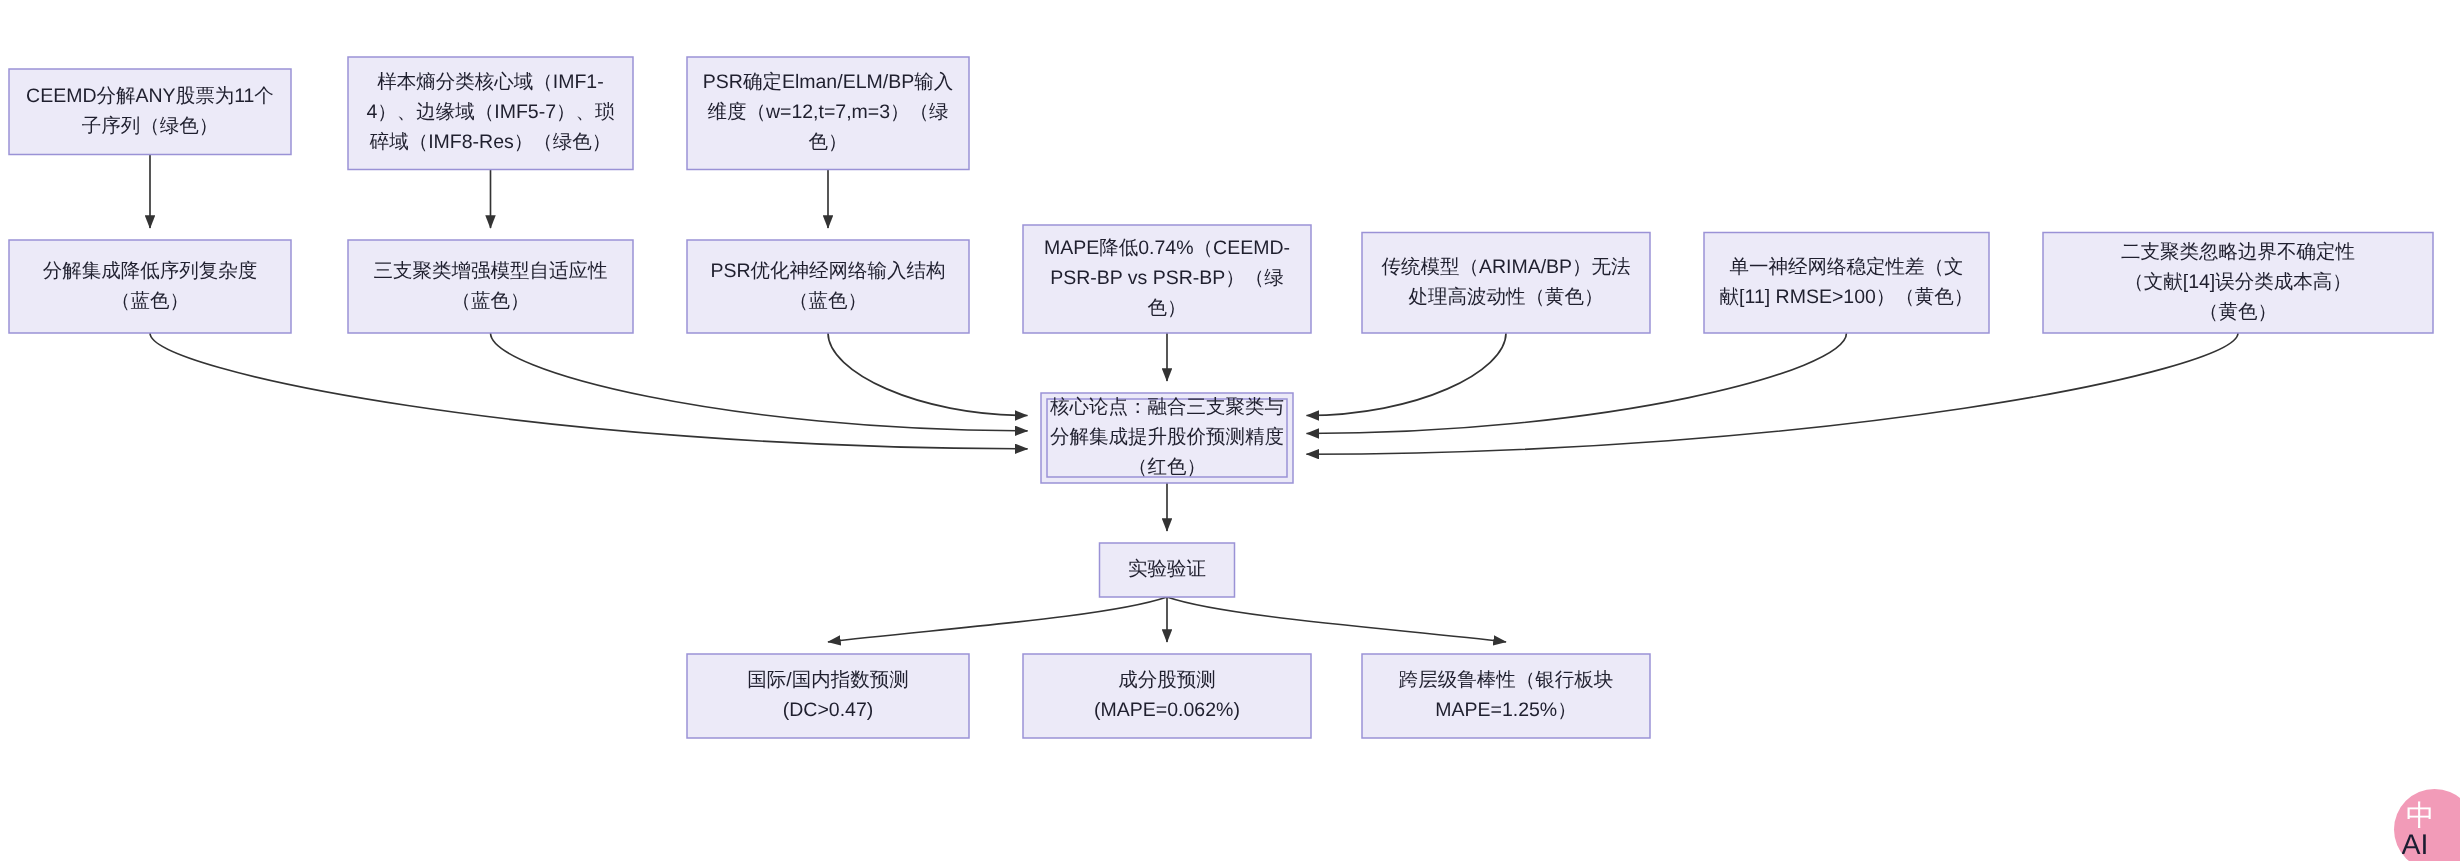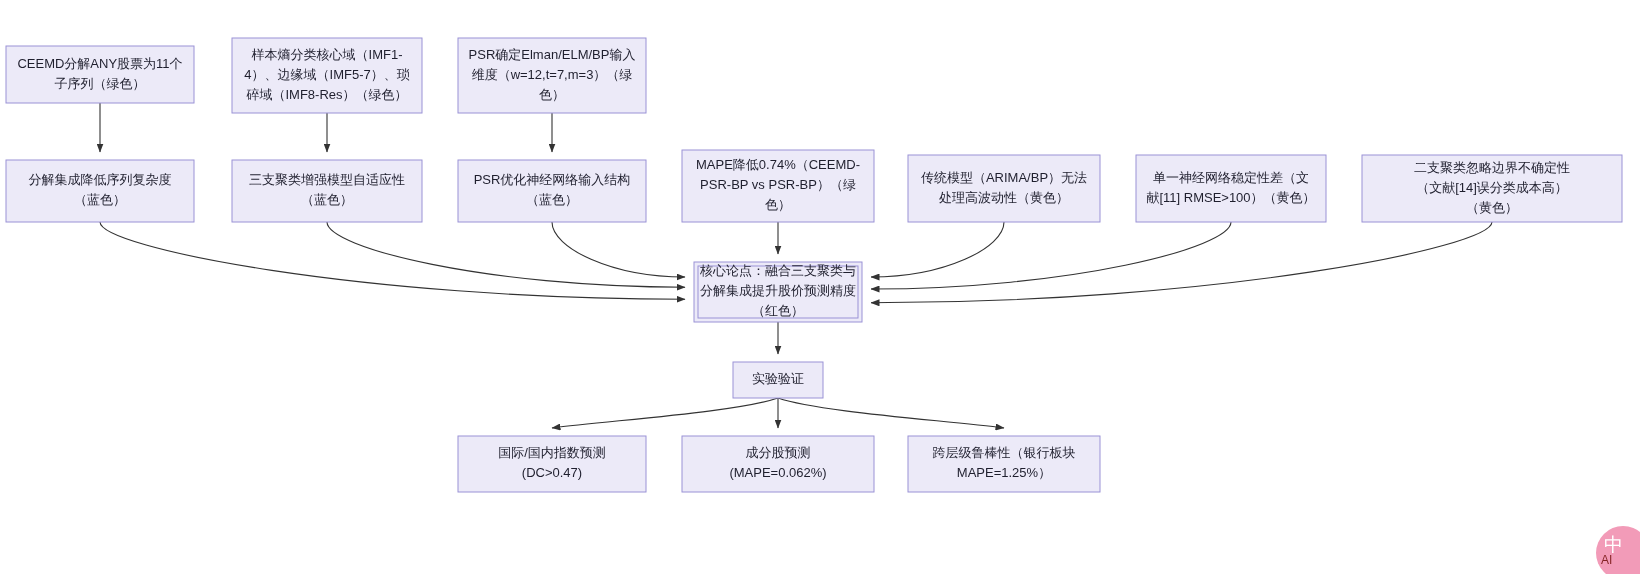--- a/index.html
+++ b/index.html
@@ -62,22 +62,22 @@
     color: #ffffff;
     font-size: 19px;
     font-family: "DejaVu Sans", sans-serif;
     line-height: 1;
     letter-spacing: 0;
   }
   .watermark-sub {
     position: absolute;
     left: 5px;
     top: 27px;
-    color: #7f1d1d;
-    font-size: 12px;
+    color: #0f172a;
+    font-size: 19px;
     font-family: "Liberation Sans", sans-serif;
     opacity: 0.95;
   }
 </style>
 </head>
 <body>
 
 <svg id="flow" viewBox="0 0 1640 574">
   <defs>
     <marker id="arrowhead" markerWidth="9" markerHeight="7" refX="8.5" refY="3.5" orient="auto" markerUnits="userSpaceOnUse">

